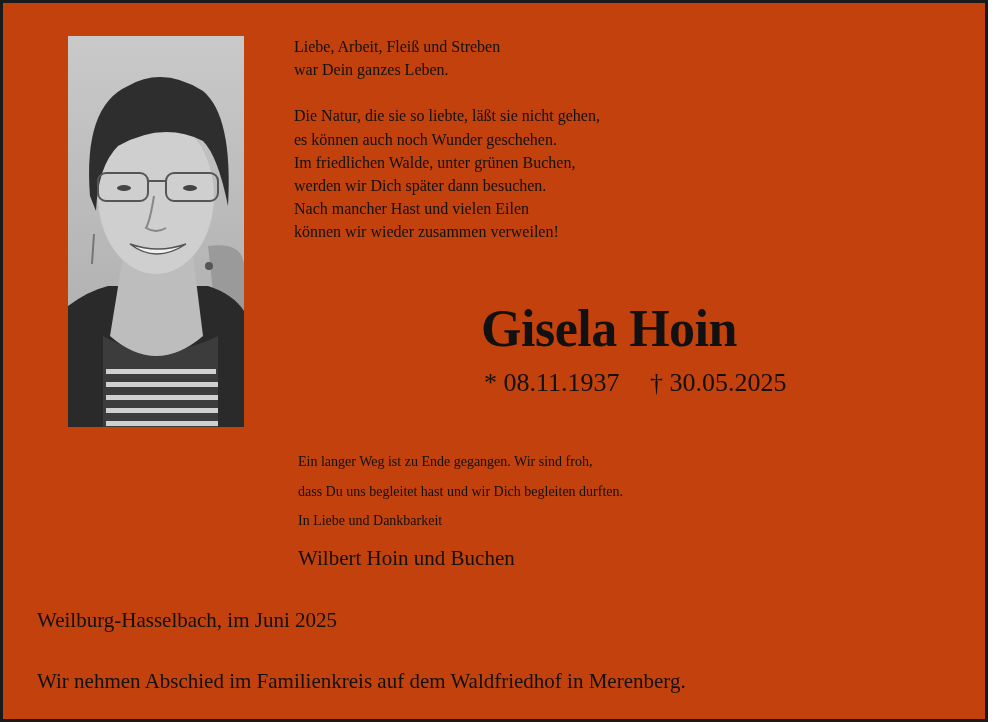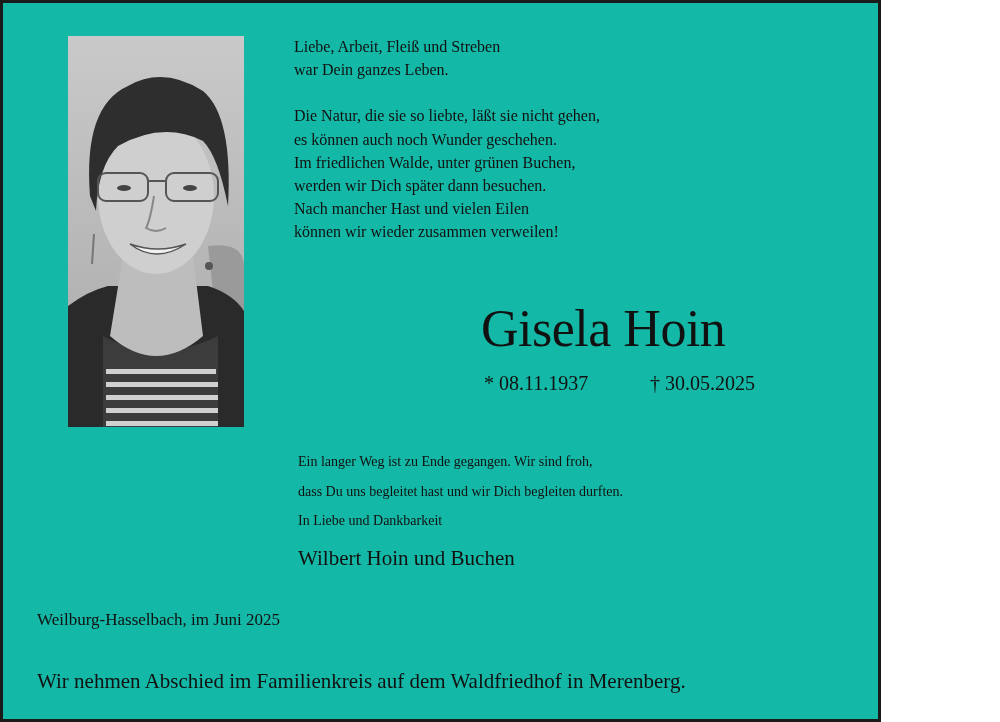--- a/index.html
+++ b/index.html
@@ -1,54 +1,54 @@
 <!DOCTYPE html>
 <html><head>
 <meta charset="utf-8">
 <style>
   html, body { margin: 0; padding: 0; background: #ffffff; }
   body { width: 1000px; height: 722px; position: relative; overflow: hidden; }
   .frame {
-    position: absolute; left: 0; top: 0; width: 881px; height: 722px;
-    box-sizing: border-box; border: 3px solid #1a1a1a; background: #14b8a6;
+    position: absolute; left: 0; top: 0; width: 988px; height: 722px;
+    box-sizing: border-box; border: 3px solid #1a1a1a; background: #c2410c;
   }
   .serif { font-family: "DejaVu Serif", "Liberation Serif", serif; color: #111; }
   .lib { font-family: "Liberation Serif", serif; color: #111; }
 
   .photo {
     position: absolute; left: 65px; top: 33px; width: 176px; height: 391px;
     background: #b8b8b8; overflow: hidden;
   }
   .photo svg { display: block; }
 
   .poem {
     position: absolute; left: 291px; top: 32px; width: 440px;
     font-size: 16px; line-height: 23.2px;
   }
   .poem .line { display: block; white-space: nowrap; }
   .poem .gap { height: 23px; }
 
   .name {
     position: absolute; left: 478px; top: 296px;
-    font-size: 52px; font-weight: normal; letter-spacing: -0.5px; line-height: 60px; white-space: nowrap;
+    font-size: 52px; font-weight: bold; letter-spacing: -0.5px; line-height: 60px; white-space: nowrap;
   }
   .dates {
-    position: absolute; left: 481px; top: 367px; font-size: 20px; line-height: 26px; white-space: nowrap;
+    position: absolute; left: 481px; top: 367px; font-size: 26px; line-height: 26px; white-space: nowrap;
   }
   .dates .born { display: inline-block; width: 166px; }
 
   .farewell {
     position: absolute; left: 295px; top: 444px; font-size: 14px; line-height: 29.5px;
   }
   .farewell .line { display: block; white-space: nowrap; }
   .signature {
     position: absolute; left: 295px; top: 540px; font-size: 21px; line-height: 30px; white-space: nowrap;
   }
   .place-date {
-    position: absolute; left: 34px; top: 602px; font-size: 17px; line-height: 30px; white-space: nowrap;
+    position: absolute; left: 34px; top: 602px; font-size: 21px; line-height: 30px; white-space: nowrap;
   }
   .notice {
     position: absolute; left: 34px; top: 663px; font-size: 21px; line-height: 30px; white-space: nowrap; text-align: center;
   }
 </style>
 </head>
 <body>
 
 <div class="frame">
 

